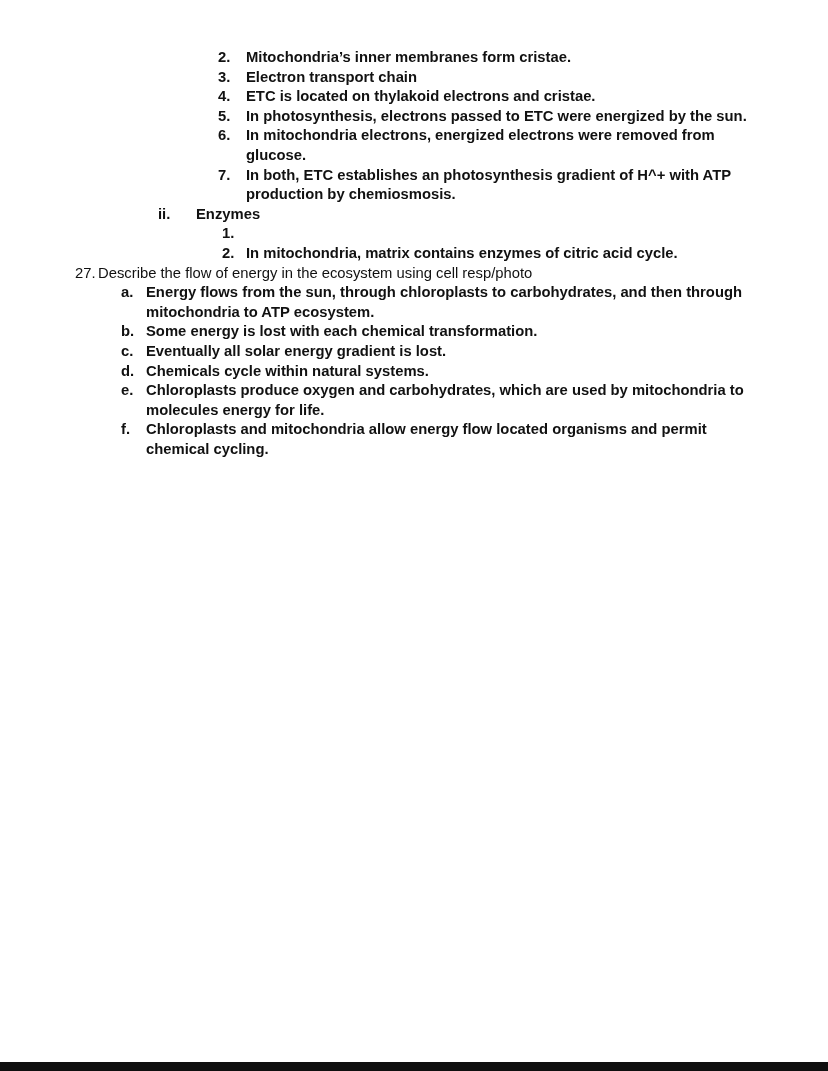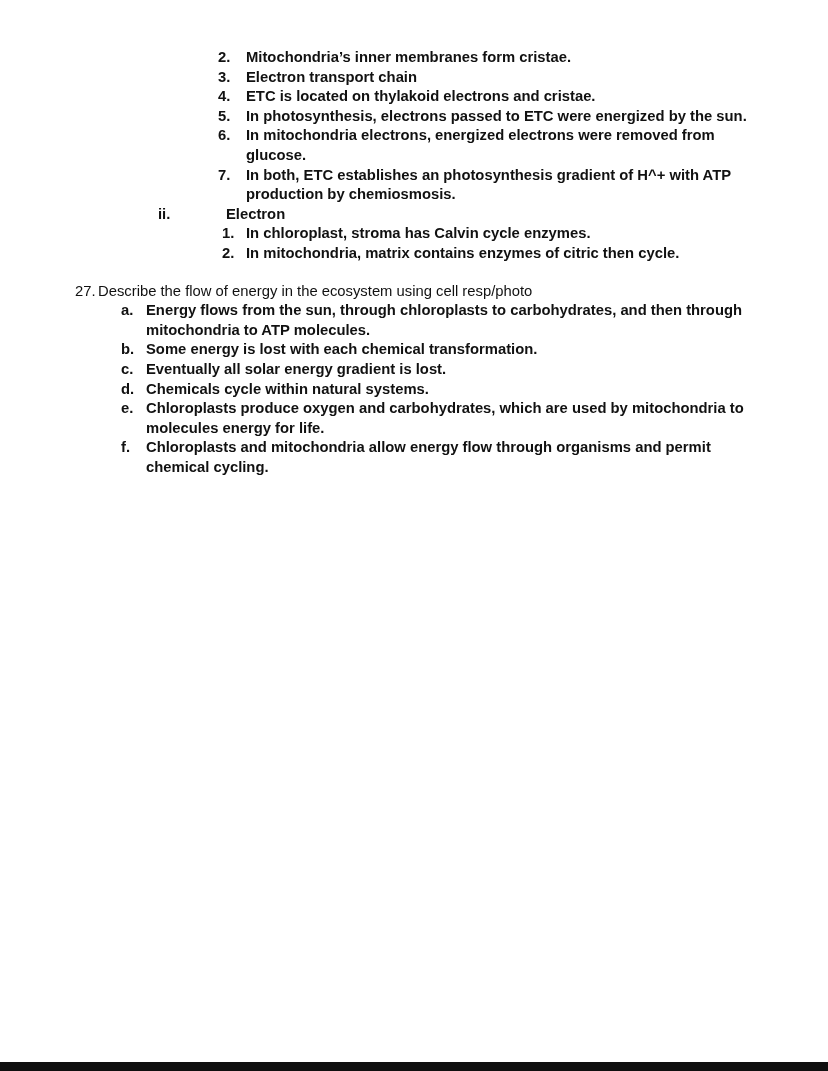--- a/index.html
+++ b/index.html
@@ -41,23 +41,23 @@
     min-width: 0;
   }
   .bold { font-weight: bold; }
   .regular { font-weight: normal; }
 
   
   .lvl-num    { padding-left: 143px; }  
   .lvl-num .marker    { width: 28px; }
   .lvl-subnum { padding-left: 147px; }  
   .lvl-subnum .marker { width: 24px; }
-  .lvl-roman  { padding-left: 83px; gap: 30px; }   
+  .lvl-roman  { padding-left: 83px; }   
   .lvl-roman .marker  { width: 38px; }
-  .lvl-q      { padding-left: 0; margin-top: 18px; }      
+  .lvl-q      { padding-left: 0; }      
   .lvl-q .marker      { width: 23px; }
   .lvl-letter { padding-left: 46px; }   
   .lvl-letter .marker { width: 25px; }
 
   .bottom-bar {
     position: absolute;
     left: 0;
     right: 0;
     bottom: 0;
     height: 9px;
@@ -90,58 +90,57 @@
       <span class="marker bold">6.</span>
       <span class="text bold">In mitochondria electrons, energized electrons were removed from glucose.</span>
     </div>
     <div class="row lvl-num">
       <span class="marker bold">7.</span>
       <span class="text bold">In both, ETC establishes an photosynthesis gradient of H^+ with ATP production by chemiosmosis.</span>
     </div>
 
     <div class="row lvl-roman">
       <span class="marker bold">ii.</span>
-      <span class="text bold">Electron</span>
+      <span class="text bold">Enzymes</span>
     </div>
 
     <div class="row lvl-subnum">
       <span class="marker bold">1.</span>
-      <span class="text bold">In chloroplast, stroma has Calvin cycle enzymes.</span>
     </div>
     <div class="row lvl-subnum">
       <span class="marker bold">2.</span>
-      <span class="text bold">In mitochondria, matrix contains enzymes of citric then cycle.</span>
+      <span class="text bold">In mitochondria, matrix contains enzymes of citric acid cycle.</span>
     </div>
 
     <div class="row lvl-q">
       <span class="marker regular">27.</span>
       <span class="text regular">Describe the flow of energy in the ecosystem using cell resp/photo</span>
     </div>
 
     <div class="row lvl-letter">
       <span class="marker bold">a.</span>
-      <span class="text bold">Energy flows from the sun, through chloroplasts to carbohydrates, and then through mitochondria to ATP molecules.</span>
+      <span class="text bold">Energy flows from the sun, through chloroplasts to carbohydrates, and then through mitochondria to ATP ecosystem.</span>
     </div>
     <div class="row lvl-letter">
       <span class="marker bold">b.</span>
       <span class="text bold">Some energy is lost with each chemical transformation.</span>
     </div>
     <div class="row lvl-letter">
       <span class="marker bold">c.</span>
       <span class="text bold">Eventually all solar energy gradient is lost.</span>
     </div>
     <div class="row lvl-letter">
       <span class="marker bold">d.</span>
       <span class="text bold">Chemicals cycle within natural systems.</span>
     </div>
     <div class="row lvl-letter">
       <span class="marker bold">e.</span>
       <span class="text bold">Chloroplasts produce oxygen and carbohydrates, which are used by mitochondria to molecules energy for life.</span>
     </div>
     <div class="row lvl-letter">
       <span class="marker bold">f.</span>
-      <span class="text bold">Chloroplasts and mitochondria allow energy flow through organisms and permit chemical cycling.</span>
+      <span class="text bold">Chloroplasts and mitochondria allow energy flow located organisms and permit chemical cycling.</span>
     </div>
 
   </div>
 
   <div class="bottom-bar"></div>
 </div>
 
 </body></html>

